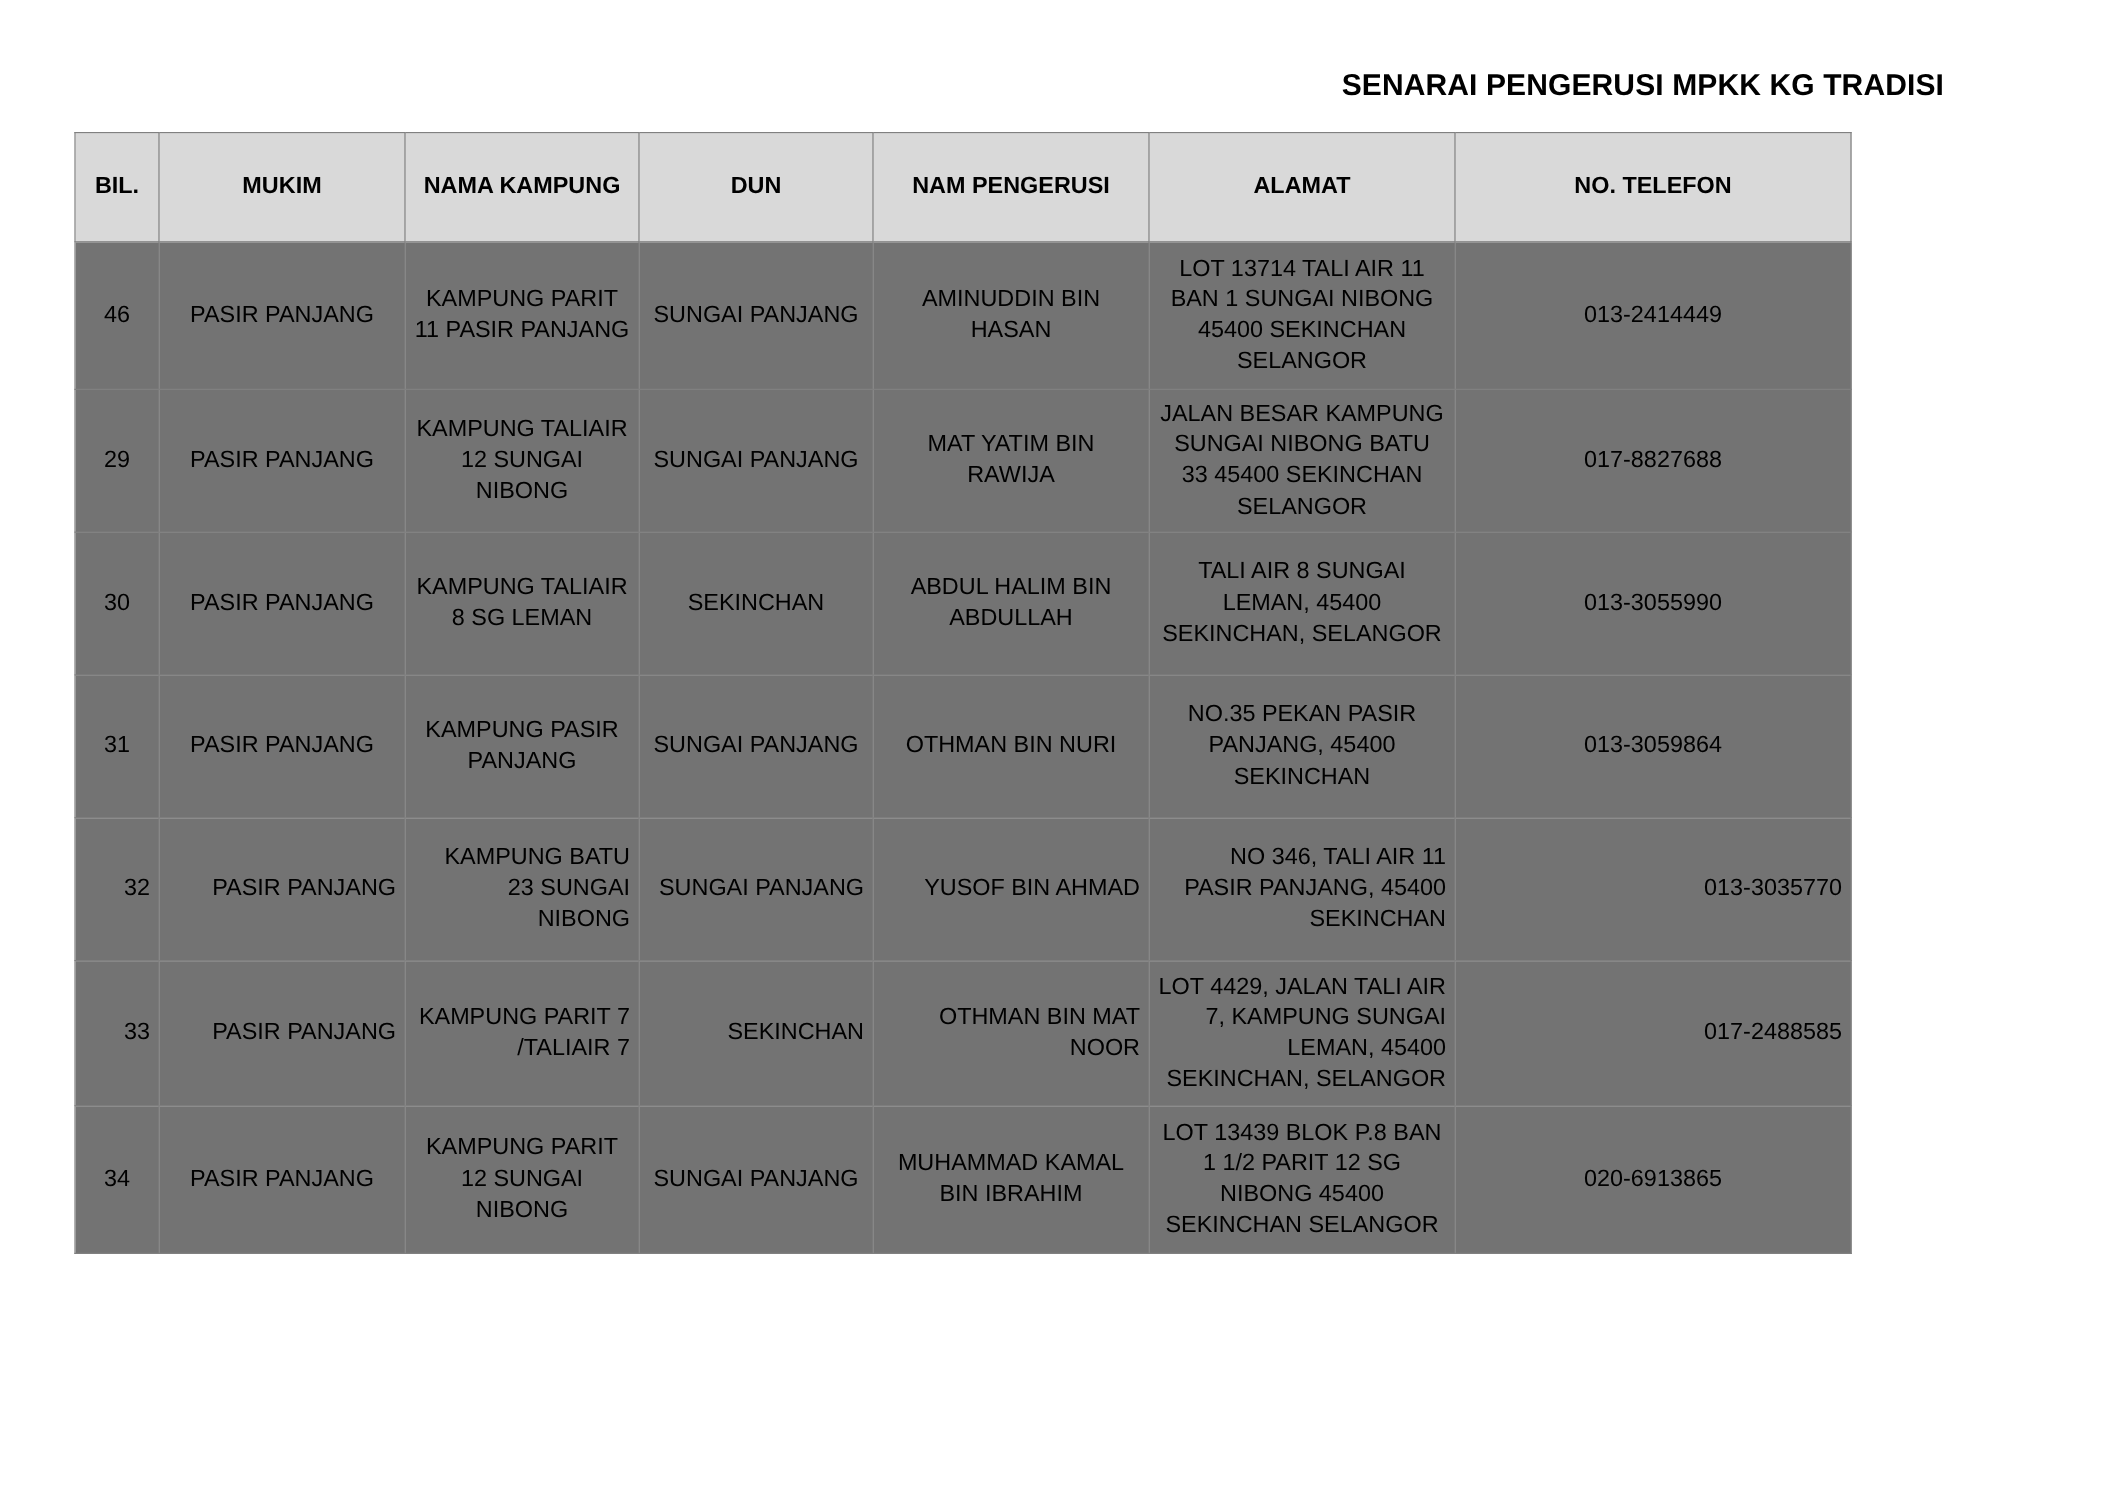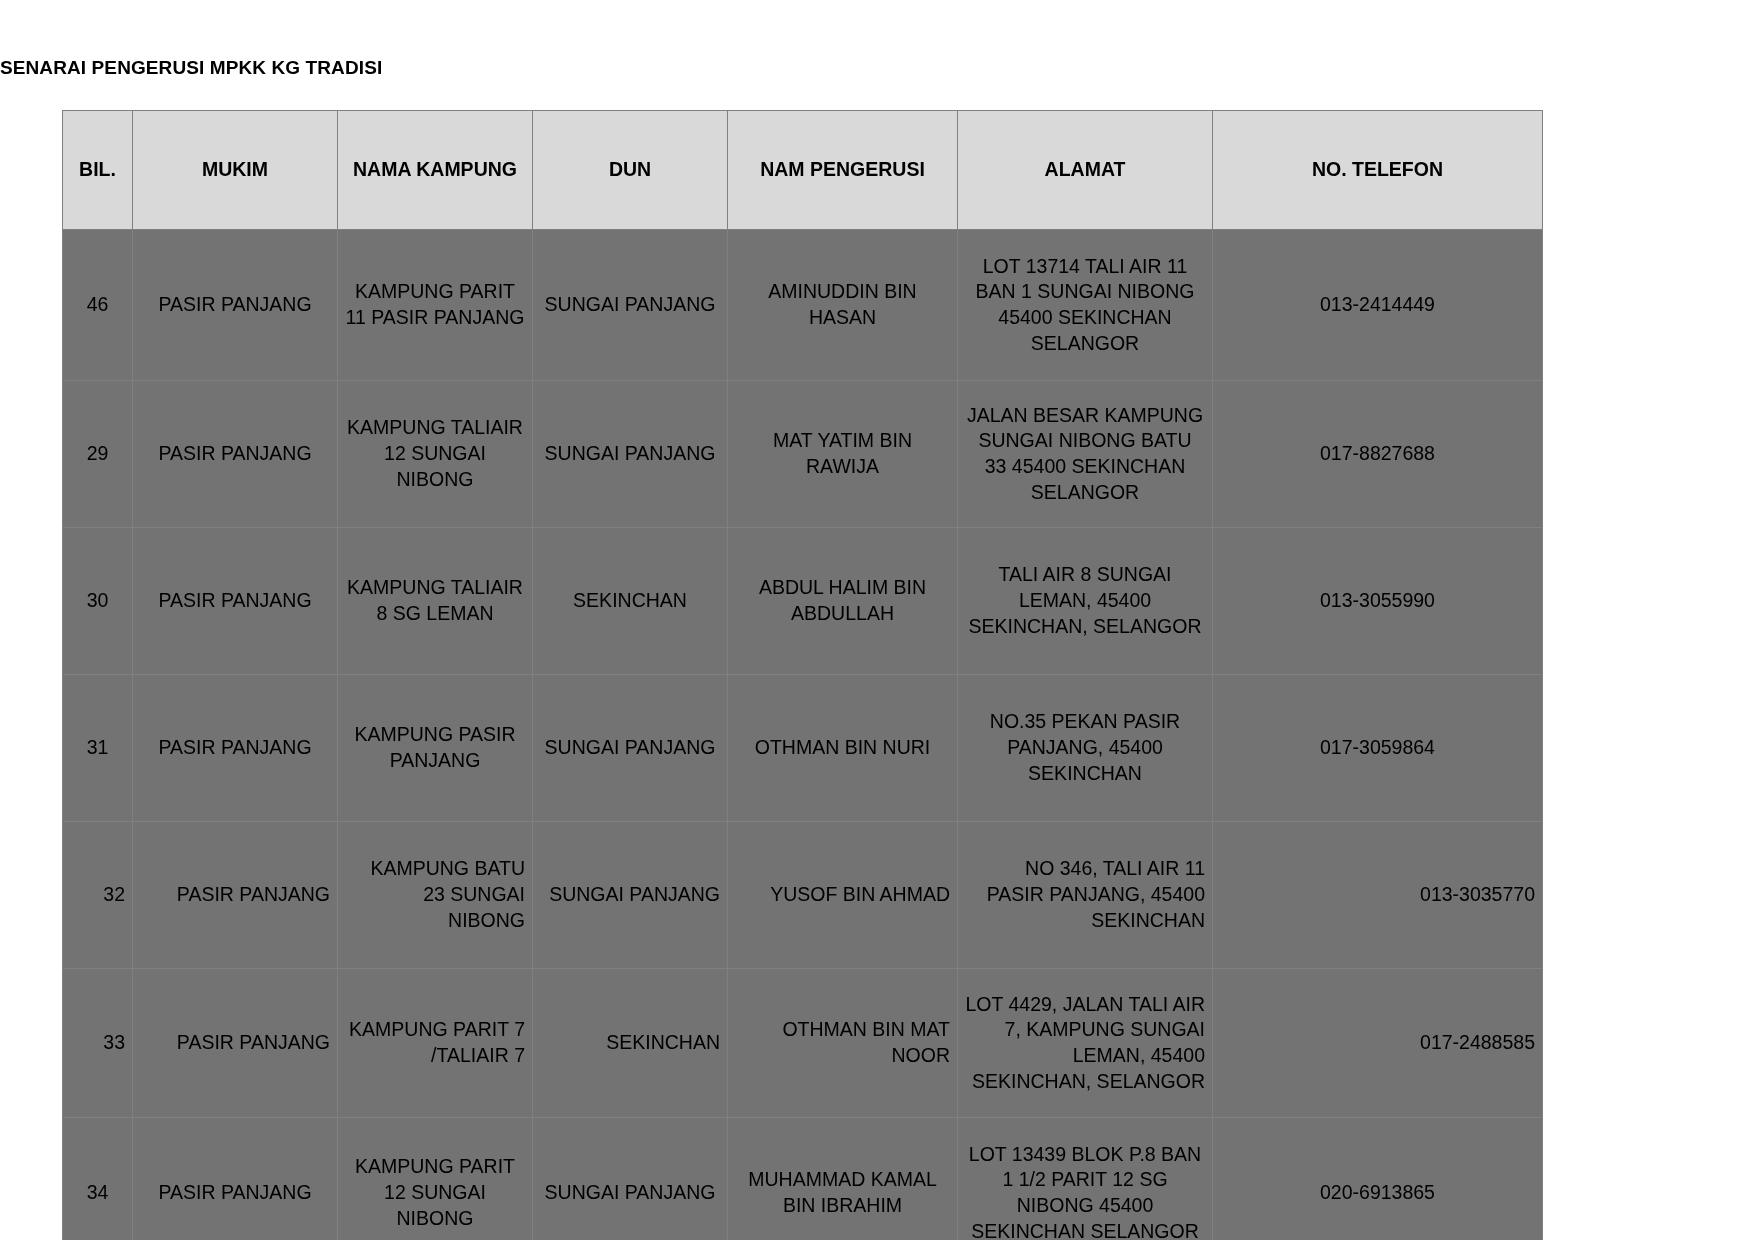--- a/index.html
+++ b/index.html
@@ -18,43 +18,43 @@
     position: relative;
     width: 1754px;
     height: 1240px;
     box-sizing: border-box;
   }
   .doc-title {
     position: absolute;
     top: 57px;
     left: 0;
     width: 1620px;
-    text-align: left;
-    font-size: 19px;
+    text-align: right;
+    font-size: 25px;
     font-weight: bold;
     letter-spacing: 0.1px;
   }
   .table-wrap {
     position: absolute;
     top: 110px;
     left: 62px;
     width: 1480px;
   }
   table.listing {
     border-collapse: collapse;
     table-layout: fixed;
     width: 1480px;
     font-size: 19.5px;
   }
   table.listing th,
   table.listing td {
     border: 1.5px solid #808080;
     text-align: center;
     vertical-align: middle;
-    padding: 16px 7px;
+    padding: 2px 7px;
     line-height: 1.32;
     word-wrap: break-word;
   }
   table.listing thead th {
     background: #d9d9d9;
     font-weight: bold;
     height: 86px;
     font-size: 19.5px;
   }
   table.listing tbody td {
@@ -134,21 +134,21 @@
           <td>TALI AIR 8 SUNGAI LEMAN, 45400 SEKINCHAN, SELANGOR</td>
           <td>013-3055990</td>
         </tr>
         <tr class="row-h131">
           <td>31</td>
           <td>PASIR PANJANG</td>
           <td>KAMPUNG PASIR PANJANG</td>
           <td>SUNGAI PANJANG</td>
           <td>OTHMAN BIN NURI</td>
           <td>NO.35 PEKAN PASIR PANJANG, 45400 SEKINCHAN</td>
-          <td>017-3059864</td>
+          <td>013-3059864</td>
         </tr>
         <tr class="row-h132">
           <td>32</td>
           <td>PASIR PANJANG</td>
           <td>KAMPUNG BATU 23 SUNGAI NIBONG</td>
           <td>SUNGAI PANJANG</td>
           <td>YUSOF BIN AHMAD</td>
           <td>NO 346, TALI AIR 11 PASIR PANJANG, 45400 SEKINCHAN</td>
           <td>013-3035770</td>
         </tr>

